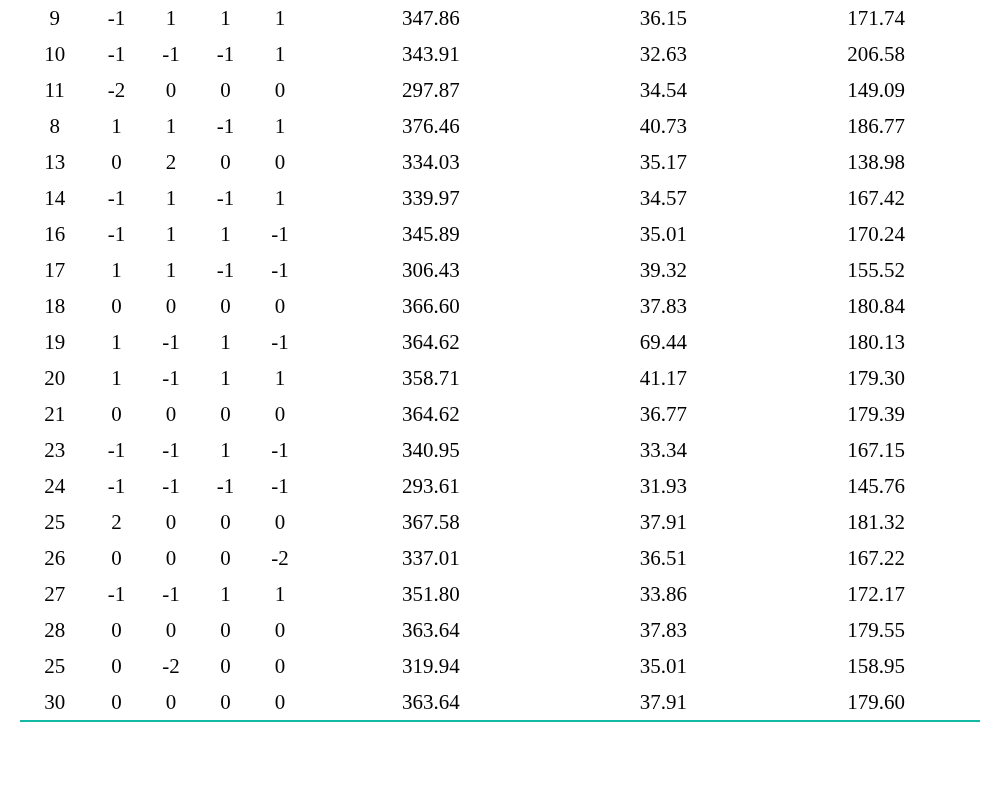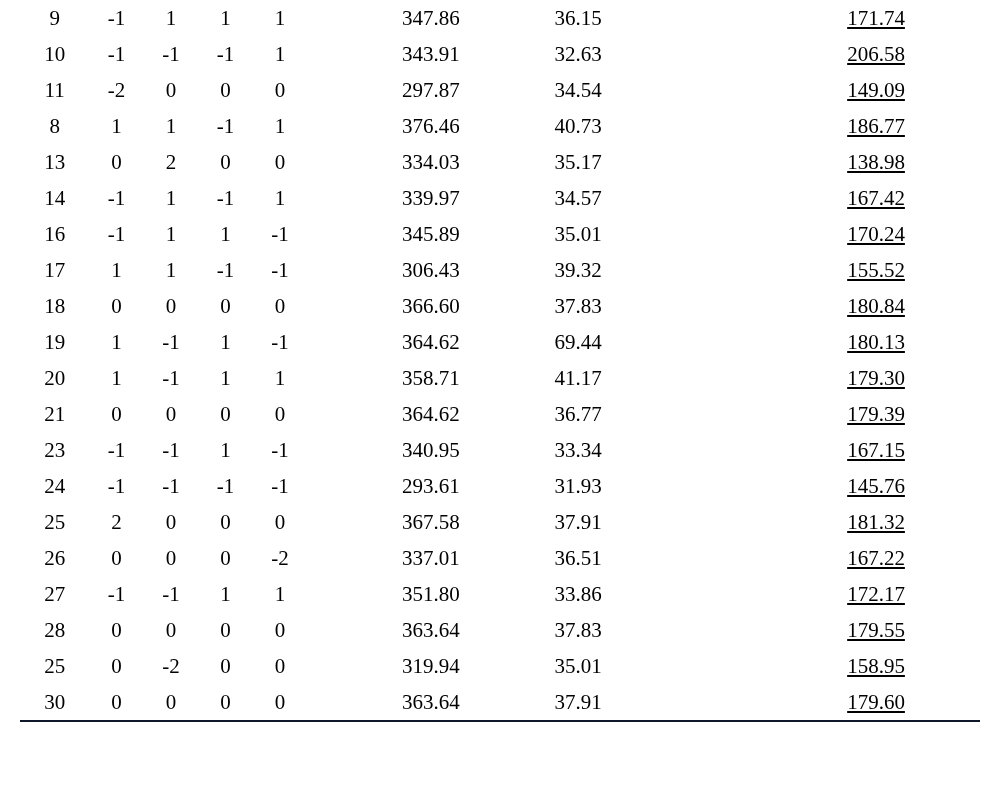--- a/index.html
+++ b/index.html
@@ -12,37 +12,37 @@
     width: 1000px;
   }
   .table-wrap {
     padding: 0 20px;
   }
   table {
     border-collapse: collapse;
     width: 100%;
   }
   tbody tr:last-child td {
-    border-bottom: 2px solid #0f172a;
+    border-bottom: 2px solid #14b8a6;
   }
   td {
     padding: 5.5px 0;
     vertical-align: middle;
     text-align: center;
     white-space: nowrap;
   }
   
   .c0 { width: 70px; text-align: center; }
   .c1 { width: 55px; text-align: center; }
   .c2 { width: 55px; text-align: center; }
   .c3 { width: 55px; text-align: center; }
   .c4 { width: 55px; text-align: center; }
   .c5 { width: 250px; text-align: center; }
-  .c6 { width: 220px; text-align: left; }
-  .c7 { width: 210px; text-align: center; text-decoration: underline; }
+  .c6 { width: 220px; text-align: center; }
+  .c7 { width: 210px; text-align: center; }
 </style>
 </head>
 <body>
 
 <div class="table-wrap">
   <table>
     <tbody id="tbody">
         <tr>
           <td class="c0">9</td>
           <td class="c1">-1</td>

